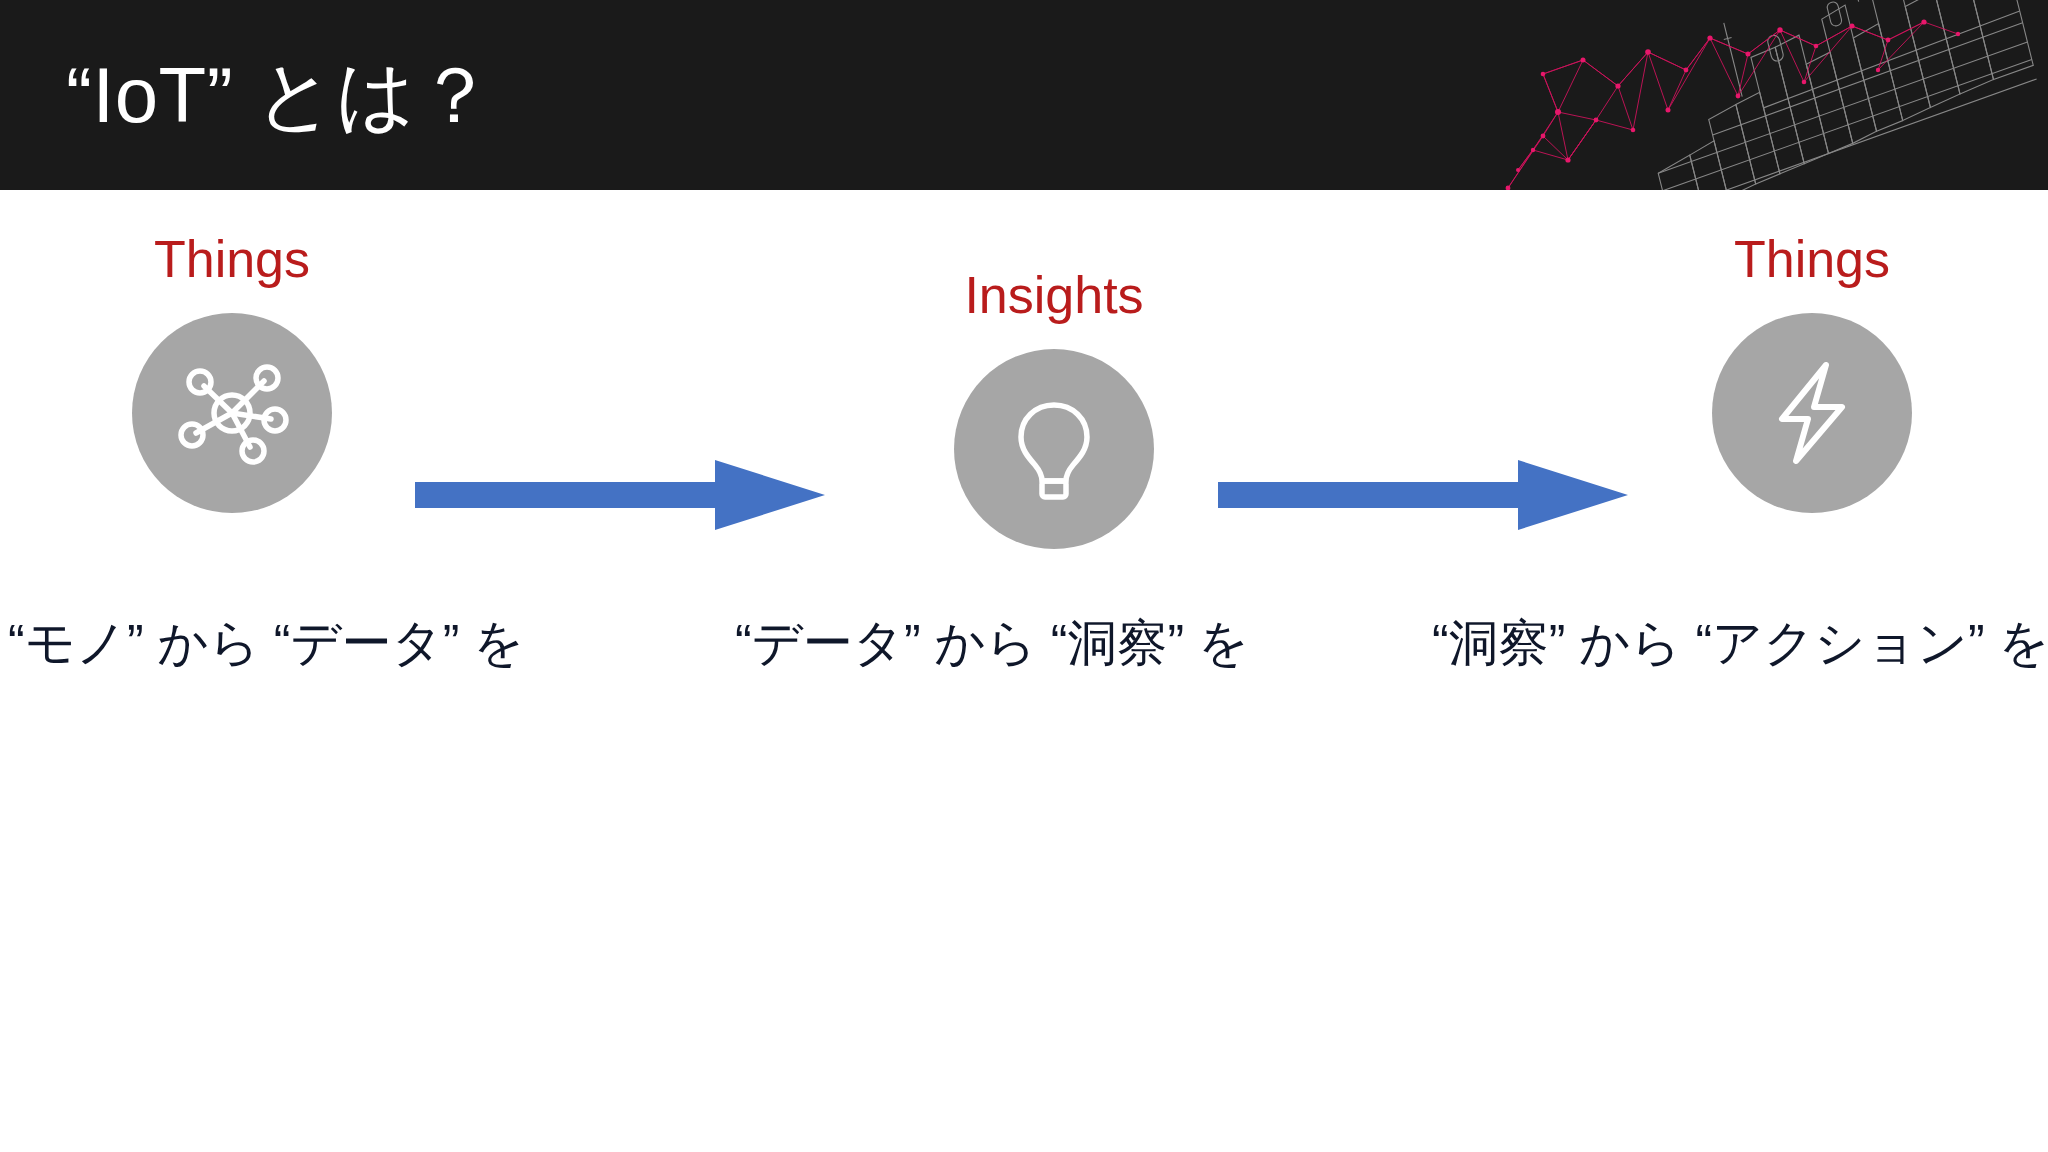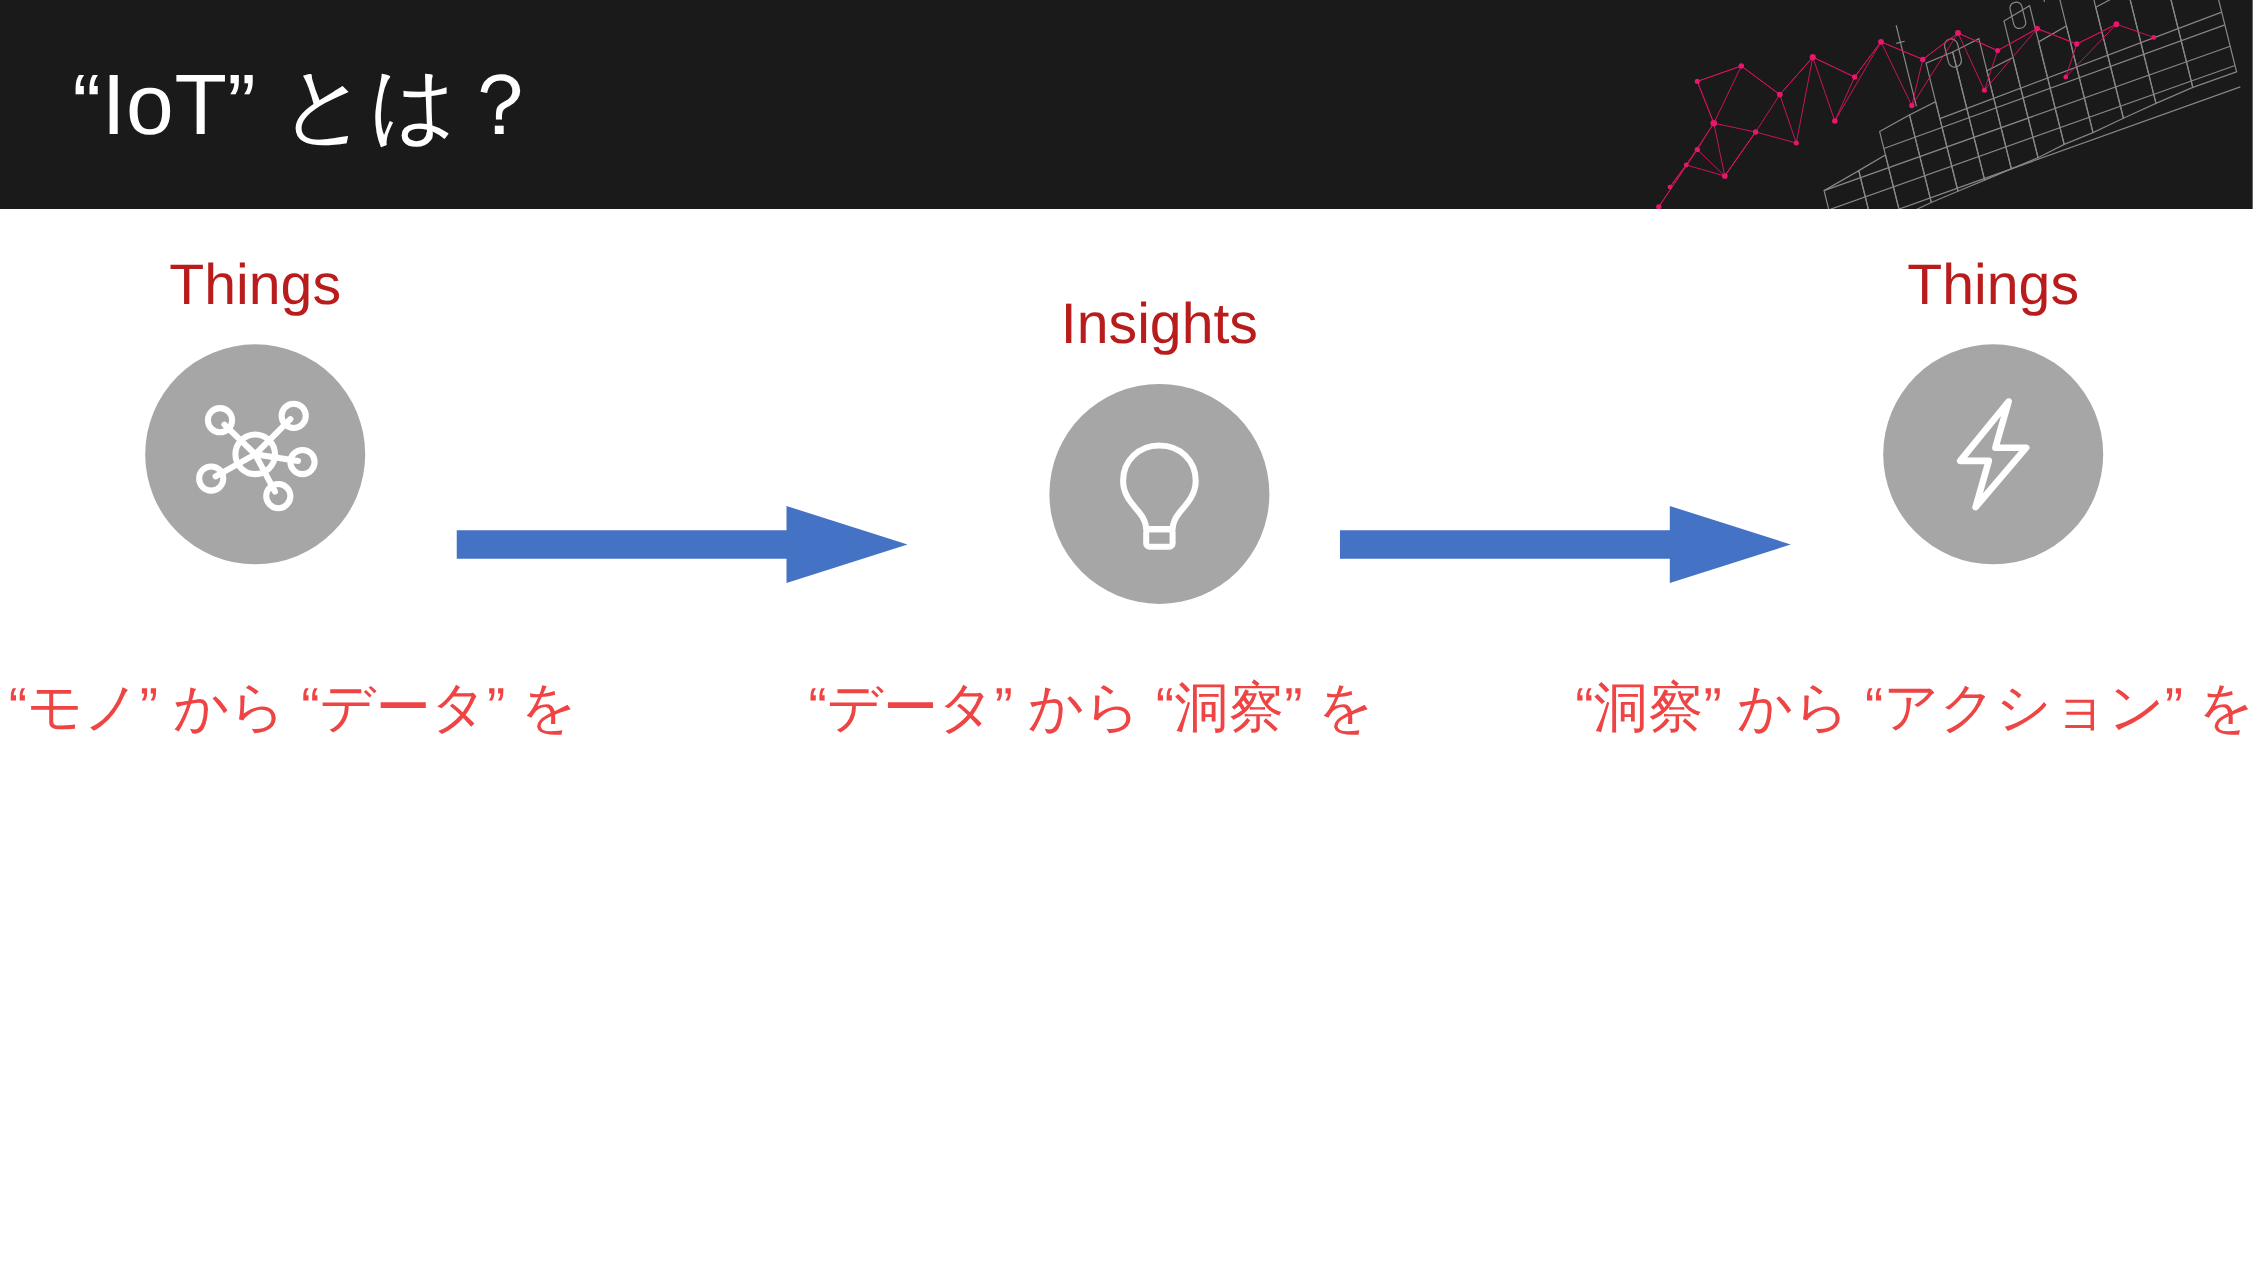--- a/index.html
+++ b/index.html
@@ -110,21 +110,21 @@
     position: absolute;
     left: 0;
     top: 612px;
     width: 2048px;
     height: 110px;
   }
   .caption {
     position: absolute;
     top: 0;
     font-size: 50px;
-    color: #ef4444;
+    color: #0f172a;
     white-space: nowrap;
     line-height: 1.25;
     font-weight: 400;
   }
   .caption-1 { left: 8px; }
   .caption-2 { left: 735px; }
   .caption-3 { left: 1432px; }
 </style>
 </head>
 <body>

